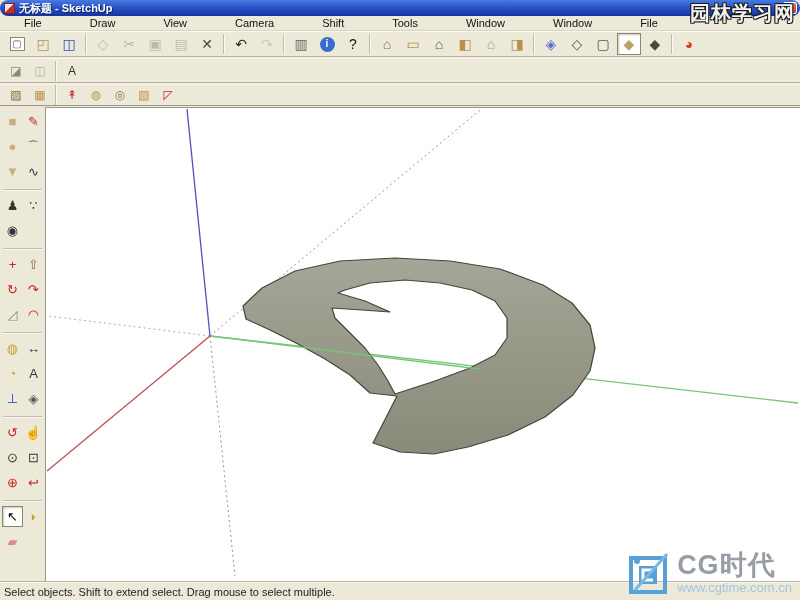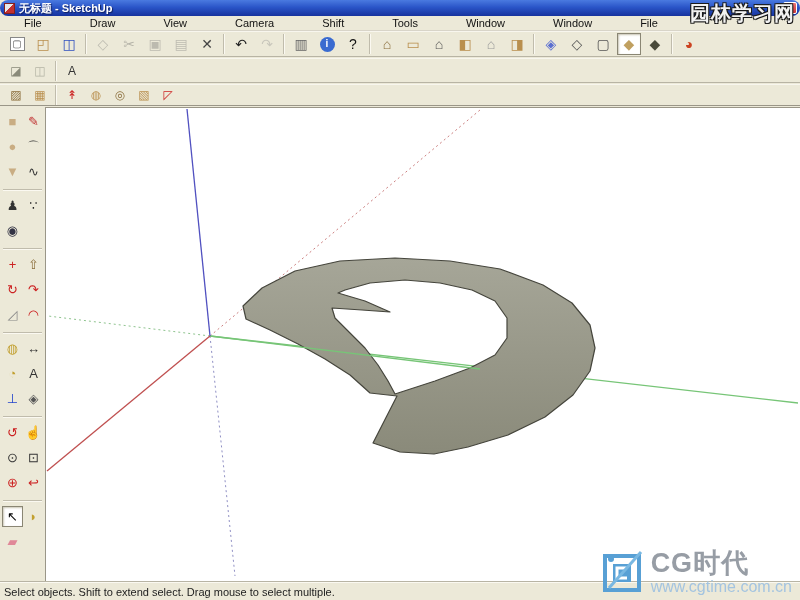--- a/index.html
+++ b/index.html
@@ -96,21 +96,21 @@
     text-shadow:1px 1px 0 #cfcfcf;
   }
   .wm-cg{
     position:absolute; right:8px; bottom:4px; z-index:30; display:flex; align-items:flex-start;
   }
   .wm-cg .cg-text{ margin-left:6px; }
   .wm-cg .cg-brand{
     font-size:27px; font-weight:bold; color:#979da5; letter-spacing:1px; line-height:1;
   }
   .wm-cg .cg-url{
-    font-size:16px; color:#a4c4e0; text-align:center; margin-top:1px;
+    font-size:13px; color:#a4c4e0; text-align:center; margin-top:1px;
   }
   
   .statusbar{
     position:absolute; left:0; top:582px; width:800px; height:18px;
     background:#ece9d8; border-top:1px solid #fbf9f1; box-shadow:0 -1px 0 #b8b4a4;
     display:flex; align-items:center; padding-left:4px;
     font-size:11px; color:#222;
   }
 </style>
 </head>

